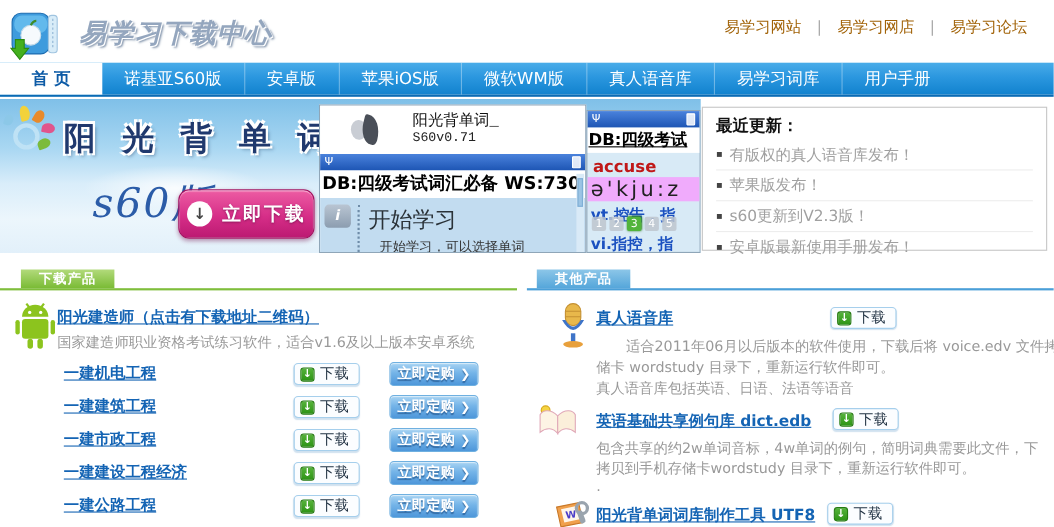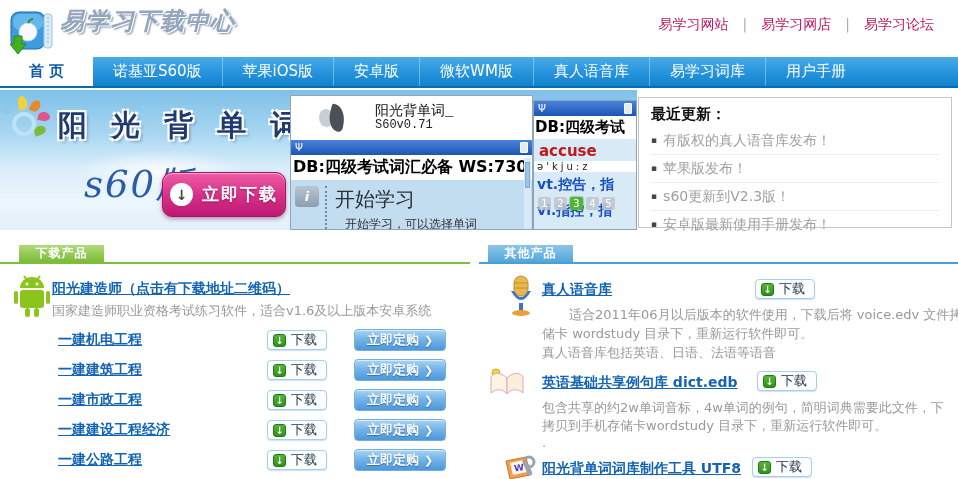--- a/index.html
+++ b/index.html
@@ -1,25 +1,25 @@
 <!DOCTYPE html>
 <html><head>
 <meta charset="utf-8">
 <style>
   * { margin:0; padding:0; box-sizing:border-box; }
   body { background:#fff; }
   .page { position:relative; width:958px; height:479px; background:#fff;
           font-family:"DejaVu Sans","Liberation Sans",sans-serif; overflow:hidden; }
 
   
-  .logo { position:absolute; top:5px; left:8px; display:flex; align-items:flex-start; gap:4px; }
+  .logo { position:absolute; top:5px; left:8px; display:flex; align-items:center; gap:16px; }
   .logo-text { font-size:24px; font-weight:bold; font-style:italic; color:#94A6BE;
                text-shadow:1px 1px 0 #fff, 2px 2px 2px #7e90a8; letter-spacing:1px; }
   .top-links { position:absolute; top:16px; right:14px; font-size:14px; color:#555; }
-  .top-links a { color:#be185d; text-decoration:none; margin:0 10px; }
+  .top-links a { color:#a16207; text-decoration:none; margin:0 10px; }
   .top-links .sep { color:#aaa; margin:0 4px; }
 
   
   .navbar { position:absolute; top:57px; left:0; width:958px; height:31px;
             background:linear-gradient(180deg,#49ACE9 0%,#2B97DF 45%,#1182CE 100%);
             border-bottom:2px solid #0A6BB5; display:flex; align-items:stretch;
             font-size:15px; color:#fff; }
   .nav-tab { display:flex; align-items:center; padding:0 20px; cursor:pointer;
              border-left:1px solid rgba(255,255,255,.35); white-space:nowrap; }
   .nav-tab.home { background:#fff; color:#0D5BA6; font-weight:bold; width:93px;
@@ -68,23 +68,23 @@
   .info-icon { width:24px; height:21px; background:linear-gradient(180deg,#B9C5D2,#8C9DB0);
       border-radius:4px; color:#fff; font-style:italic; font-size:13px; font-weight:bold;
       display:flex; align-items:center; justify-content:center; flex:0 0 auto; }
   .menu-title { font-size:20px; color:#2A3238; white-space:nowrap; }
   .menu-sub { font-size:12px; color:#333; margin:3px 0 0 10px; white-space:nowrap; }
   .shot1-scroll { position:absolute; right:1px; top:62px; width:7px; height:72px; background:#D9EAF7; }
   .shot1-scroll .thumb { width:5px; height:26px; margin:4px auto 0; background:#9CC4E4; border:1px solid #7FAFD6; }
 
   .shot2 { position:absolute; left:533px; top:10px; width:104px; height:130px;
            background:#D8EAF6; border:1px solid #8FA6B8; overflow:hidden; }
-  .shot2 .db-row { font-size:15px; padding:2px 1px; }
+  .shot2 .db-row { font-size:15px; padding:2px 1px;text-decoration:underline; }
   .word { color:#C01818; font-weight:bold; font-size:15px; margin:3px 0 0 5px; }
-  .phonetic { background:#ffffff; color:#222; font-size:10px; letter-spacing:3px; padding:0 3px; margin-top:1px; white-space:nowrap; }
+  .phonetic { background:#f0abfc; color:#222; font-size:19px; letter-spacing:3px; padding:0 3px; margin-top:1px; white-space:nowrap; }
   .meaning { color:#1A50C0; font-weight:bold; font-size:14px; margin:4px 0 0 3px; white-space:nowrap; }
   .pager { position:absolute; left:4px; top:96px; display:flex; gap:3px; }
   .pnum { width:13px; height:13px; background:rgba(190,198,206,.85); border-radius:2px;
       color:#fff; font-size:10px; display:flex; align-items:center; justify-content:center; }
   .pnum.active { background:#52B43C; box-shadow:0 0 2px #2E7E1C; }
 
   
   .updates { position:absolute; left:638px; top:97px; width:314px; height:131px;
       background:#fff; border:1px solid #C6C6C6; padding:7px 12px 0 12px; }
   .updates-title { font-size:15px; font-weight:bold; color:#111; margin-bottom:3px; }
@@ -104,21 +104,21 @@
   
   .plink { font-size:14px; font-weight:bold; color:#1464B4; text-decoration:underline; white-space:nowrap; cursor:pointer; }
   .pdesc { font-size:13px; color:#999; white-space:nowrap; }
   .dl-btn { position:absolute; display:inline-flex; align-items:center; gap:5px; height:20px;
       padding:0 9px 0 5px; background:#FBFDFF; border:1px solid #A6CFEC; border-radius:4px;
       box-shadow:0 1px 1px rgba(120,170,210,.35); cursor:pointer; }
   .dl-ico { width:13px; height:13px; background:linear-gradient(180deg,#55B33A,#2E9416);
       border:1px solid #247A10; border-radius:3px; color:#fff; font-size:10px; font-weight:bold;
       display:flex; align-items:center; justify-content:center; }
   .dl-label { font-size:13px; color:#223344; }
-  .order-btn { position:absolute; width:92px; height:22px; border:1px solid #6FB0E0; border-radius:4px;
+  .order-btn { position:absolute; width:81px; height:22px; border:1px solid #6FB0E0; border-radius:4px;
       background:linear-gradient(180deg,#A9D4F3 0%,#74B4E8 45%,#4E97DA 100%);
       color:#fff; font-size:13px; font-weight:bold; display:flex; align-items:center;
       justify-content:center; gap:5px; text-shadow:0 1px 1px rgba(0,40,90,.45);
       box-shadow:inset 0 1px 1px rgba(255,255,255,.6); cursor:pointer; }
   .order-btn .chev { font-size:11px; }
 
   .abs { position:absolute; }
 
   
   .android-icon { position:absolute; left:13px; top:272px; }
@@ -141,22 +141,22 @@
     </svg>
     <span class="logo-text">易学习下载中心</span>
   </div>
   <div class="top-links">
     <a href="#">易学习网站</a><span class="sep">|</span><a href="#">易学习网店</a><span class="sep">|</span><a href="#">易学习论坛</a>
   </div>
 
   <div class="navbar">
     <div class="nav-tab home">首 页</div>
     <div class="nav-tab first-blue">诺基亚S60版</div>
+    <div class="nav-tab">安卓版</div>
     <div class="nav-tab">苹果iOS版</div>
-    <div class="nav-tab">安卓版</div>
     <div class="nav-tab">微软WM版</div>
     <div class="nav-tab">真人语音库</div>
     <div class="nav-tab">易学习词库</div>
     <div class="nav-tab">用户手册</div>
   </div>
 
   <div class="banner">
     <div class="sun-logo">
       <div class="sun-ring"></div>
       <div class="petal" style="left:14px;top:0;width:9px;height:14px;background:#F2D23A;transform:rotate(-12deg);"></div>

